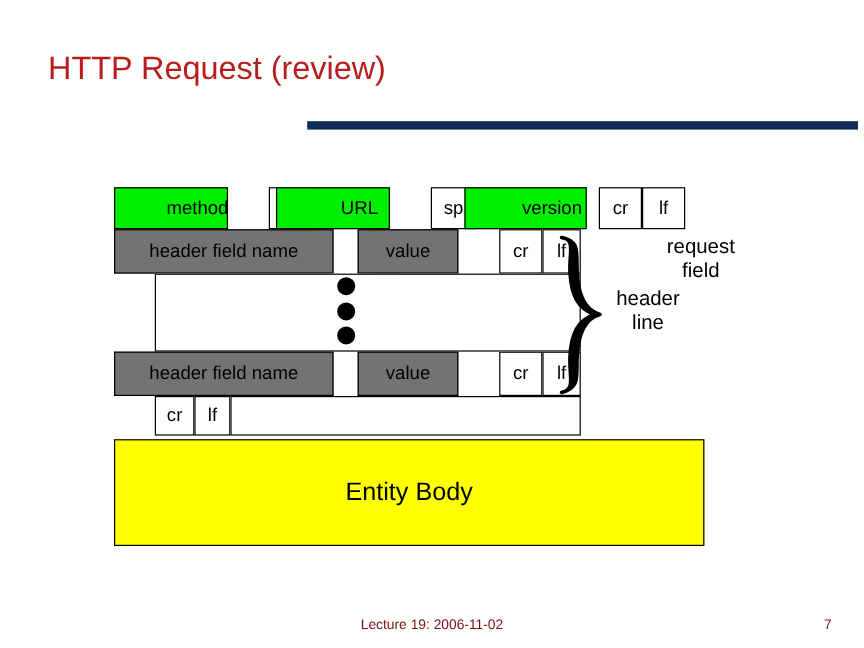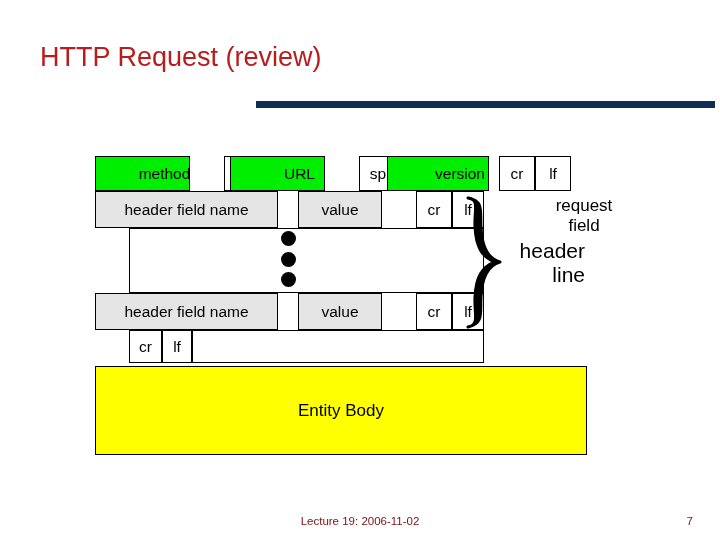--- a/index.html
+++ b/index.html
@@ -55,21 +55,21 @@
     font-size: 15.5px;
     color: #000000;
     display: flex;
     align-items: center;
     justify-content: center;
     white-space: nowrap;
     line-height: 1;
   }
   .c-green  { background: #00ee00; padding-left: 44px; }
   .c-white  { background: #ffffff; margin-left: 34px; }
-  .c-magenta{ background: #e5e5e5; }
+  .c-magenta{ background: #737373; }
   .c-yellow { background: #ffff00; }
 
   
   #cell-method  { left: 95px;  top: 156px; width: 95px;  height: 35px; }
   #cell-sp1     { left: 190px; top: 156px; width: 40px;  height: 35px; }
   #cell-url     { left: 230px; top: 156px; width: 95px;  height: 35px; }
   #cell-sp2     { left: 325px; top: 156px; width: 38px;  height: 35px; }
   #cell-version { left: 363px; top: 156px; width: 102px; height: 35px; margin-left: 24px; }
   #cell-cr1     { left: 465px; top: 156px; width: 36px;  height: 35px; }
   #cell-lf1     { left: 501px; top: 156px; width: 36px;  height: 35px; }
@@ -110,43 +110,43 @@
   #cell-lf3     { left: 418px; top: 293px; width: 32px;  height: 37px; }
 
   
   #cell-cr4     { left: 95px;  top: 330px; width: 33px;  height: 33px; }
   #cell-lf4     { left: 128px; top: 330px; width: 30px;  height: 33px; }
   #cell-blank   { left: 158px; top: 330px; width: 292px; height: 33px; }
 
   
   #cell-entity  {
     left: 95px; top: 366px; width: 492px; height: 89px;
-    font-size: 17px;
+    font-size: 21px;
   }
 
   
   #label-request-line {
     position: absolute;
     left: 545px;
     top: 152px;
     width: 78px;
     font-size: 17px;
     color: #000000;
     text-align: center;
     line-height: 1.15;
     margin-top: 44px;
   }
   #label-header-lines {
     position: absolute;
     left: 495px;
     top: 239px;
     width: 90px;
-    font-size: 21px;
+    font-size: 17px;
     color: #000000;
-    text-align: right;
+    text-align: center;
     line-height: 1.15;
   }
   #brace {
     position: absolute;
     left: 462px;
     top: 195px;
     width: 40px;
     height: 135px;
   }
 

